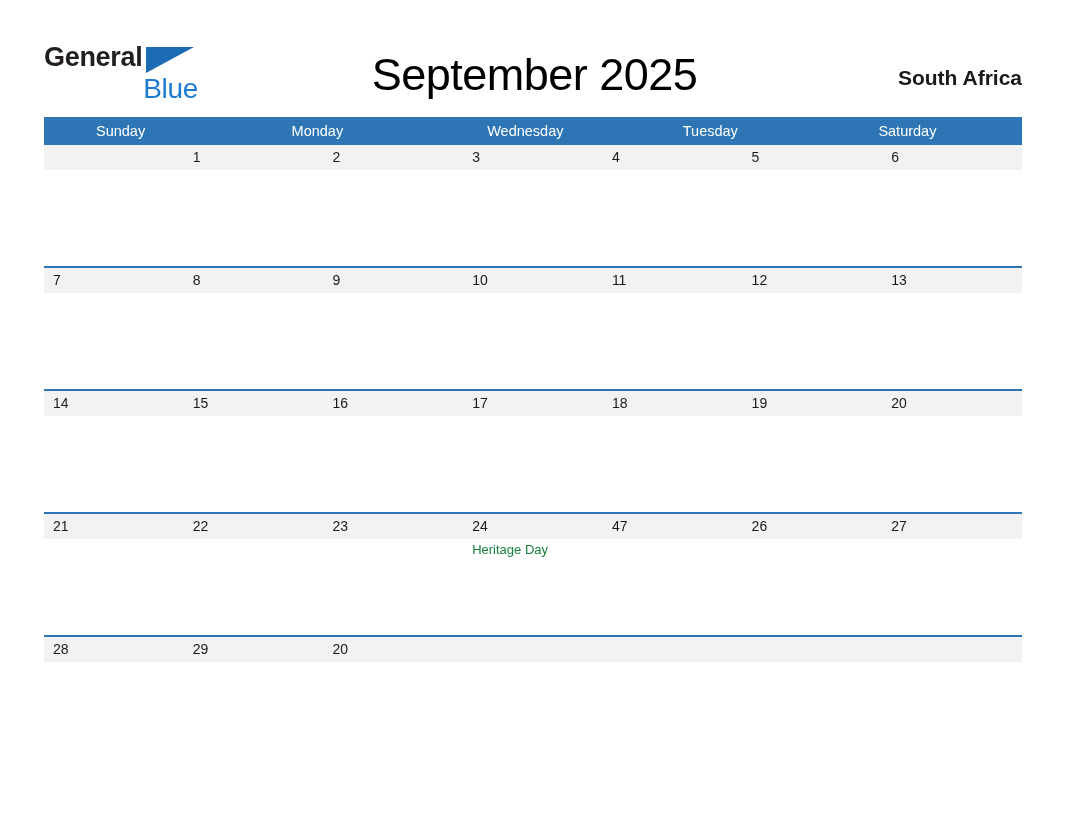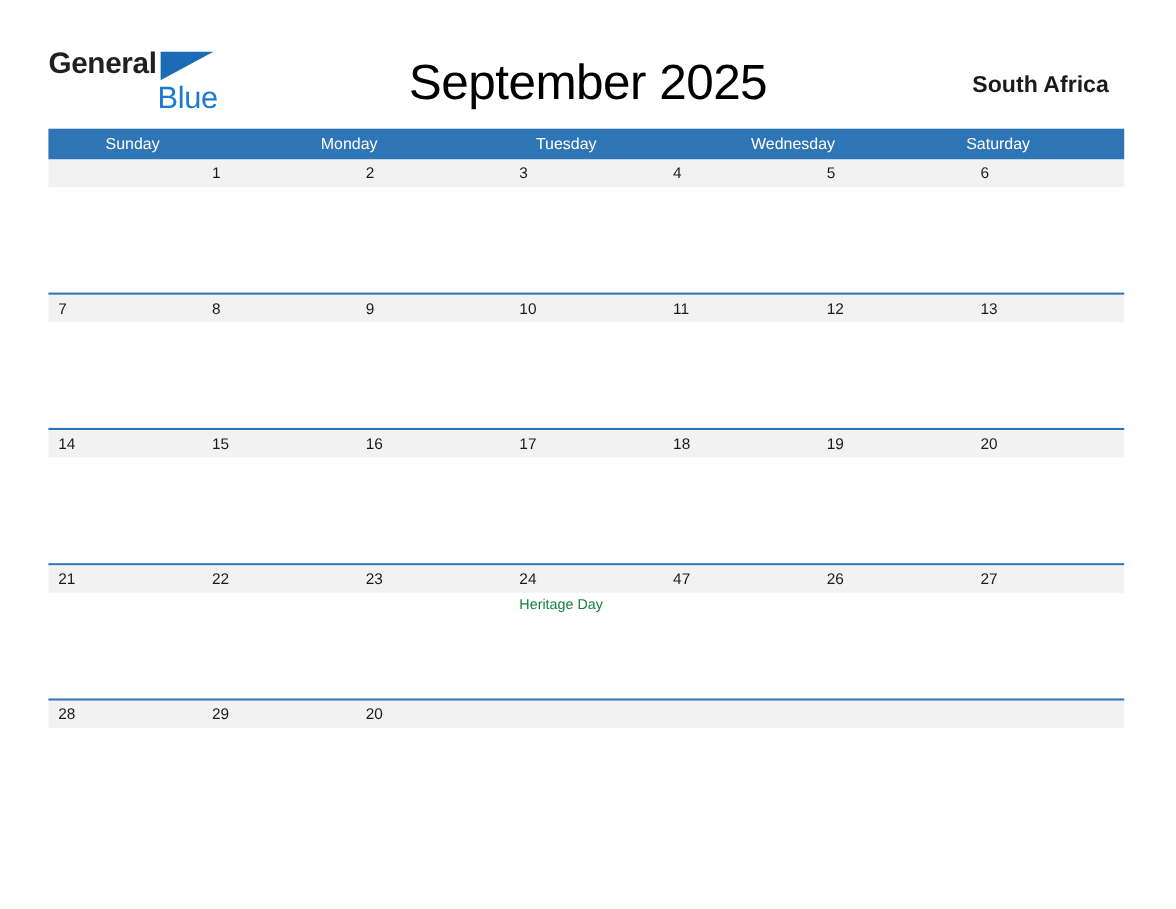--- a/index.html
+++ b/index.html
@@ -79,21 +79,21 @@
     font-size: 45px;
     font-weight: 400;
     color: #000000;
     letter-spacing: -0.5px;
     line-height: 54px;
     white-space: nowrap;
   }
 
   .country-label {
     position: absolute;
-    right: 61px;
+    right: 47px;
     top: 66px;
     font-family: "Liberation Sans", sans-serif;
     font-size: 21px;
     font-weight: bold;
     color: #1a1a1a;
     white-space: nowrap;
   }
 
   
   .calendar {
@@ -186,22 +186,22 @@
 
   <div class="country-label">South Africa</div>
 
 </div>
 
 <div class="calendar">
 
   <div class="weekday-header">
     <div class="weekday-cell">Sunday</div>
     <div class="weekday-cell">Monday</div>
+    <div class="weekday-cell">Wednesday</div>
     <div class="weekday-cell">Tuesday</div>
-    <div class="weekday-cell">Wednesday</div>
     <div class="weekday-cell">Saturday</div>
   </div>
 
   <div class="week-row first">
     <div class="date-band">
       <div class="date-cell"></div>
       <div class="date-cell">1</div>
       <div class="date-cell">2</div>
       <div class="date-cell">3</div>
       <div class="date-cell">4</div>

